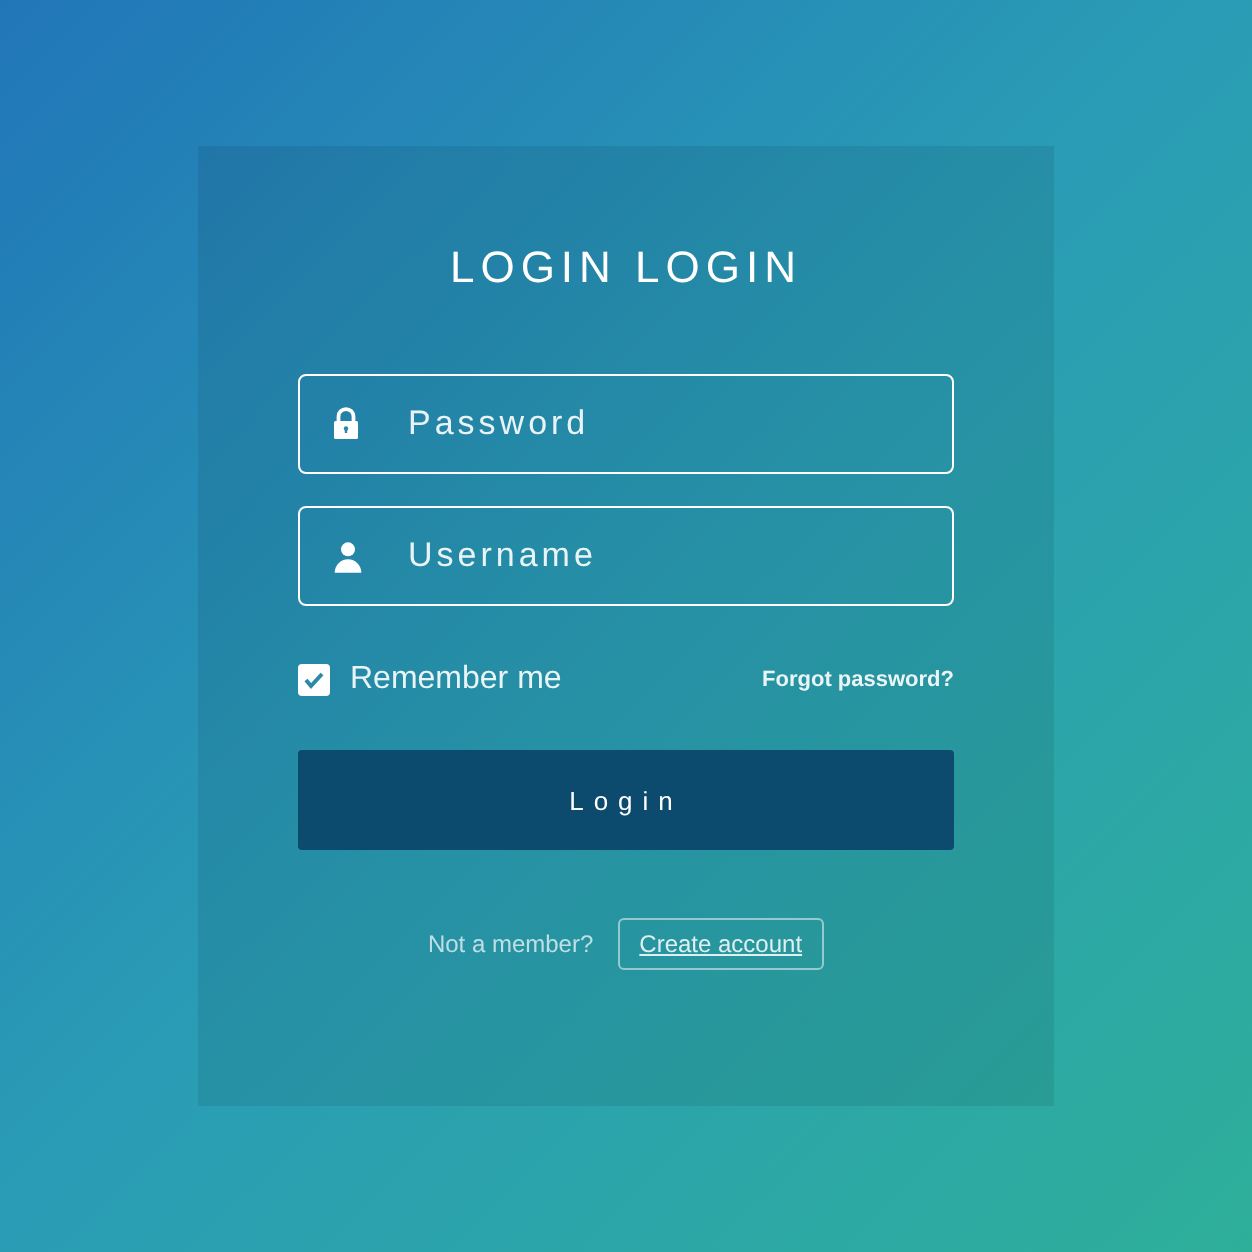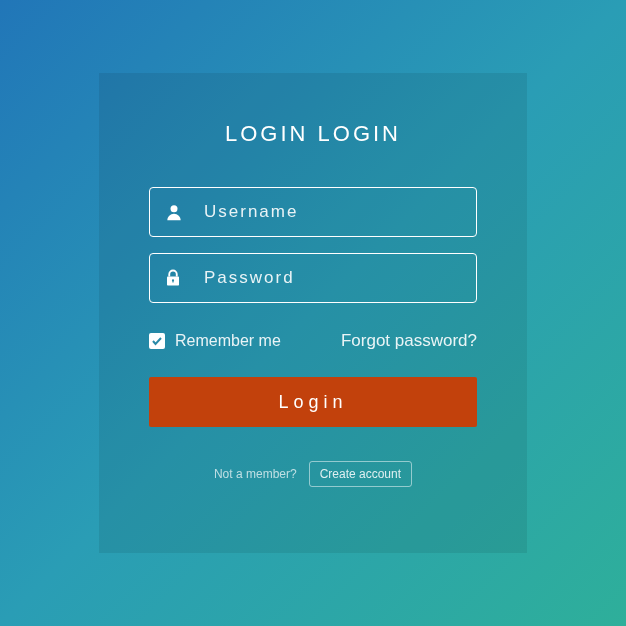--- a/index.html
+++ b/index.html
@@ -86,31 +86,31 @@
       align-items: center;
       justify-content: center;
     }
     .remember-label {
       color: rgba(255, 255, 255, 0.9);
       font-size: 16px;
       font-weight: 300;
     }
     .forgot-link {
       color: rgba(255, 255, 255, 0.9);
-      font-size: 17px;
-      font-weight: 400;
+      font-size: 11px;
+      font-weight: 700;
       cursor: pointer;
     }
     .login-button {
       width: 100%;
       height: 50px;
-      background: #c2410c;
+      background: #0c4a6e;
       color: #ffffff;
       border: none;
-      font-size: 18px;
+      font-size: 13px;
       letter-spacing: 5px;
       font-weight: 300;
       cursor: pointer;
       border-radius: 2px;
     }
     .signup-row {
       margin-top: 34px;
       display: flex;
       align-items: center;
       gap: 12px;
@@ -122,48 +122,49 @@
     }
     .create-account {
       color: rgba(255, 255, 255, 0.85);
       font-size: 12px;
       font-weight: 300;
       border: 1px solid rgba(255, 255, 255, 0.5);
       border-radius: 3px;
       padding: 5px 10px;
       cursor: pointer;
       background: transparent;
+      text-decoration: underline;
     }
   </style>
 </head>
 <body>
 
 <div class="login-card">
   <h1 class="title">LOGIN LOGIN</h1>
-
-  <div class="input-group">
-    <span class="input-icon">
-      <svg width="20" height="20" viewBox="0 0 24 24" fill="#ffffff">
-        <circle cx="12" cy="8" r="4.2"></circle>
-        <path d="M4 22c0-4.4 3.6-8 8-8s8 3.6 8 8"></path>
-      </svg>
-    </span>
-    <input type="text" class="input-field" placeholder="Username" style="">
-  </div>
 
   <div class="input-group">
     <span class="input-icon">
       <svg width="18" height="20" viewBox="0 0 24 24" fill="#ffffff">
         <rect x="4" y="10" width="16" height="12" rx="1"></rect>
         <path d="M7 10V7a5 5 0 0110 0v3" fill="none" stroke="#ffffff" stroke-width="2.5"></path>
         <circle cx="12" cy="15" r="1.5" fill="#2a8aa8"></circle>
         <rect x="11.2" y="15" width="1.6" height="3" fill="#2a8aa8"></rect>
       </svg>
     </span>
     <input type="password" class="input-field" placeholder="Password" style="">
+  </div>
+
+  <div class="input-group">
+    <span class="input-icon">
+      <svg width="20" height="20" viewBox="0 0 24 24" fill="#ffffff">
+        <circle cx="12" cy="8" r="4.2"></circle>
+        <path d="M4 22c0-4.4 3.6-8 8-8s8 3.6 8 8"></path>
+      </svg>
+    </span>
+    <input type="text" class="input-field" placeholder="Username" style="">
   </div>
 
   <div class="options-row">
     <div class="remember-wrap">
       <span class="checkbox">
         <svg width="12" height="12" viewBox="0 0 24 24" fill="none" stroke="#2a8aa8" stroke-width="4">
           <polyline points="4,12 9,18 20,6"></polyline>
         </svg>
       </span>
       <span class="remember-label">Remember me</span>

